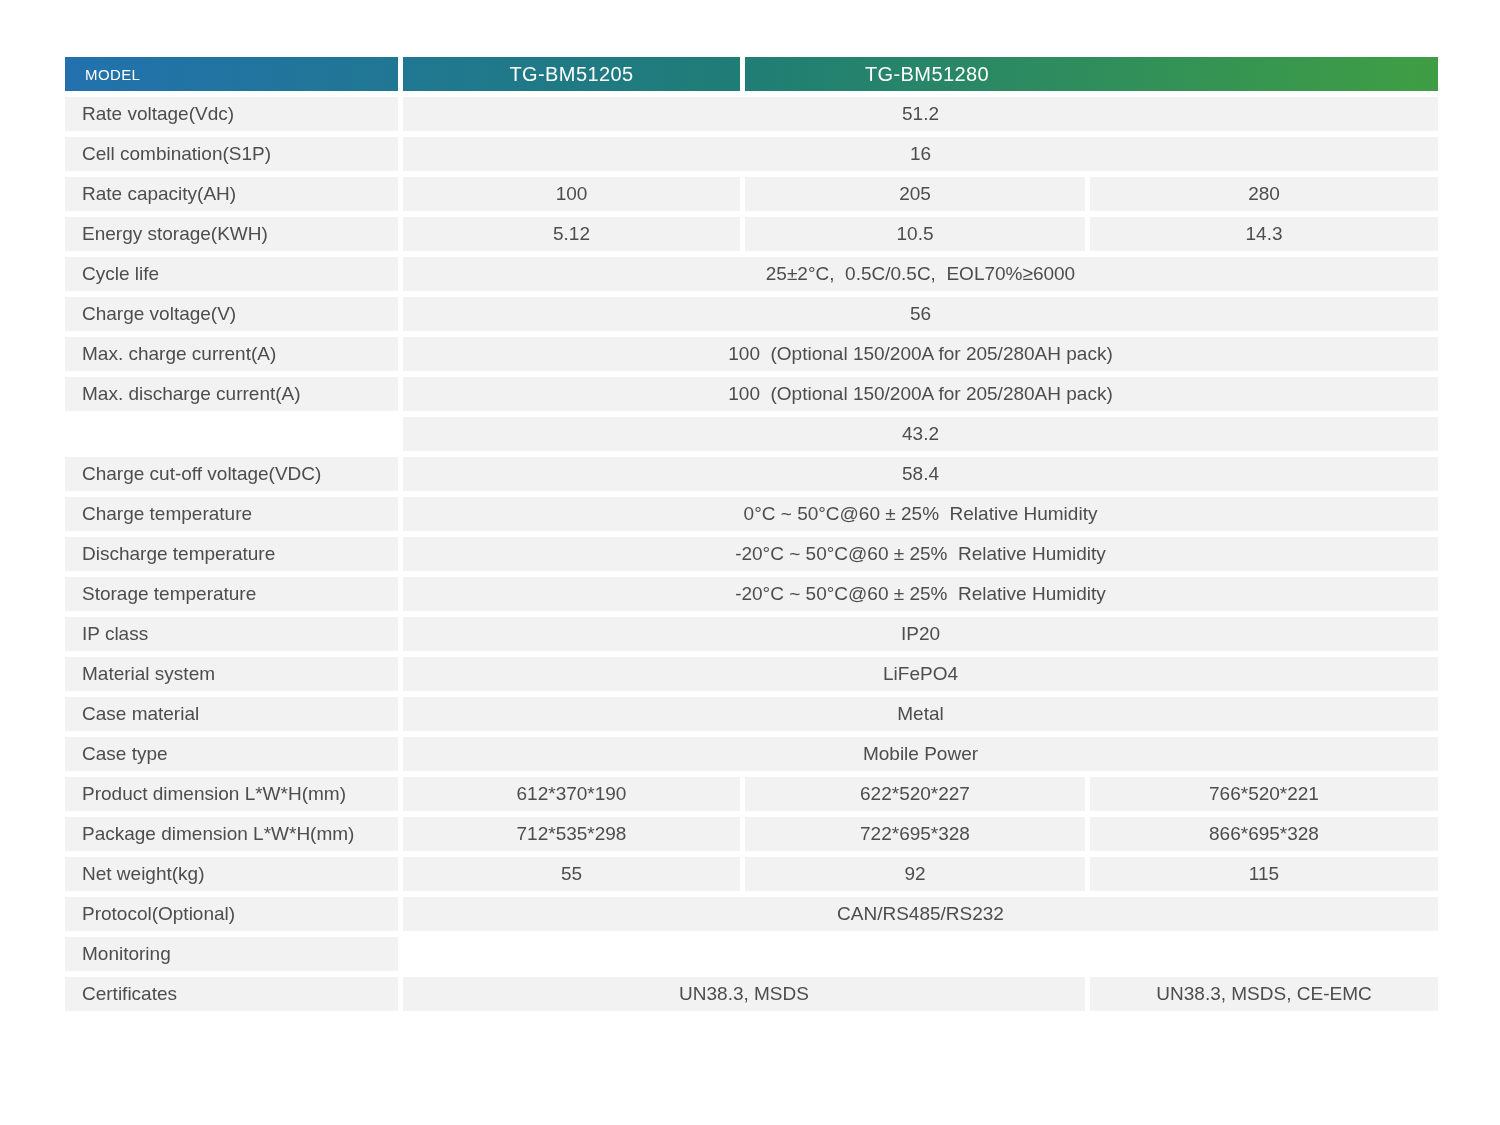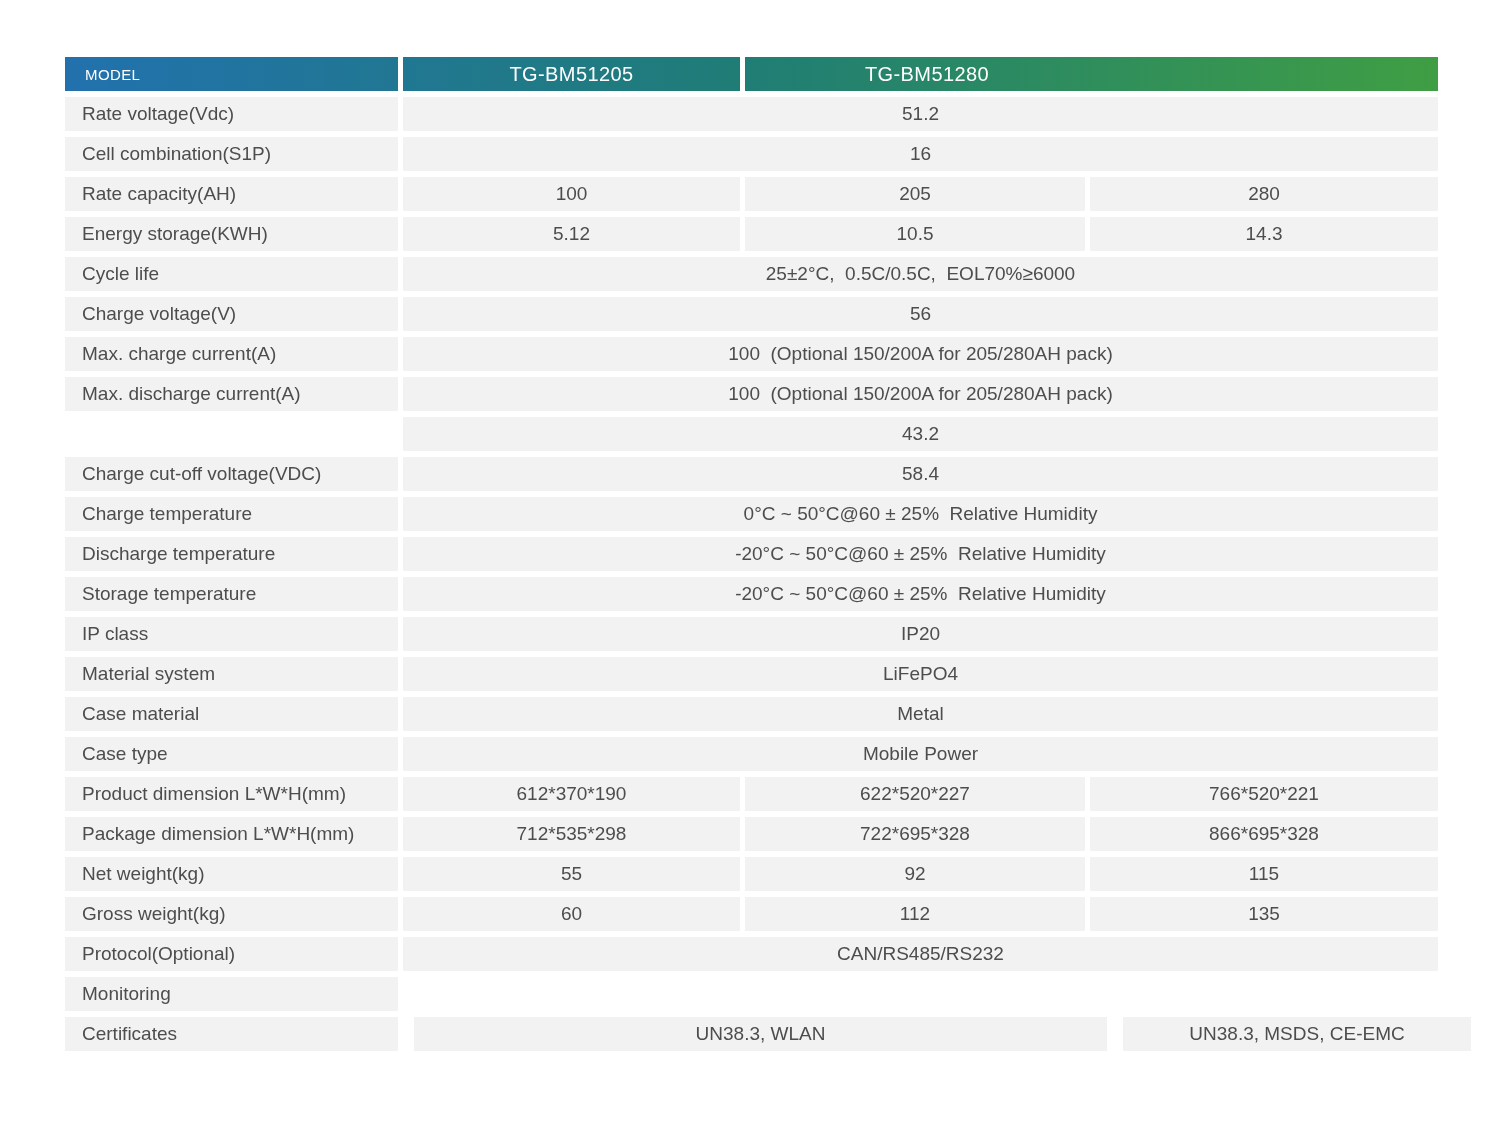--- a/index.html
+++ b/index.html
@@ -38,21 +38,21 @@
     font-size: 15px;
   }
   
   .row {
     display: grid;
     grid-template-columns: 333px 337px 340px 348px;
     column-gap: 5px;
     height: 34px;
     margin-bottom: 6px;
   }
-  .row:last-child { margin-bottom: 0; gap: 16px; }
+  .row:last-child { margin-bottom: 0; }
   .cell {
     background: #F2F2F2;
     display: flex; align-items: center; justify-content: center;
     color: #4D4D4D;
     font-size: 19px;
     white-space: pre;
     overflow: hidden;
   }
   .cell.label {
     grid-column: 1 / 2;
@@ -159,31 +159,25 @@
         <div class="cell">722*695*328</div>
         <div class="cell">866*695*328</div>
       </div>
       <div class="row">
         <div class="cell label">Net weight(kg)</div>
         <div class="cell">55</div>
         <div class="cell">92</div>
         <div class="cell">115</div>
       </div>
       <div class="row">
-        <div class="cell label">Gross weight(kg)</div>
-        <div class="cell">60</div>
-        <div class="cell">112</div>
-        <div class="cell">135</div>
-      </div>
-      <div class="row">
         <div class="cell label">Protocol(Optional)</div>
         <div class="cell merged">CAN/RS485/RS232</div>
       </div>
       <div class="row">
         <div class="cell label">Monitoring</div>
       </div>
       <div class="row">
         <div class="cell label">Certificates</div>
-        <div class="cell span2a">UN38.3, WLAN</div>
+        <div class="cell span2a">UN38.3, MSDS</div>
         <div class="cell span2b">UN38.3, MSDS, CE-EMC</div>
       </div>
     </div>
 </div>
 
 </body></html>

